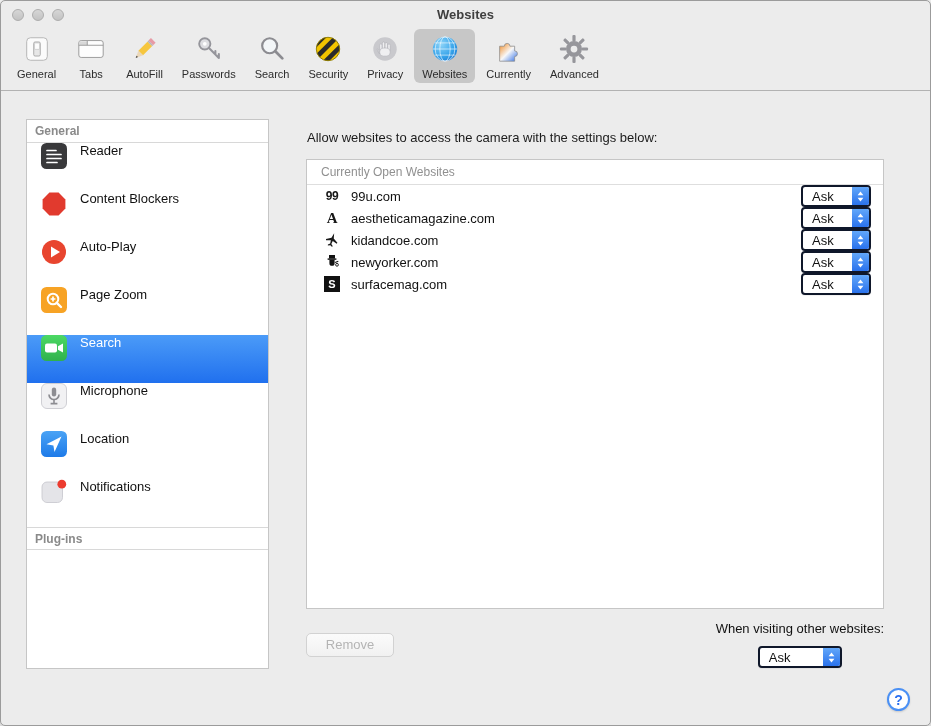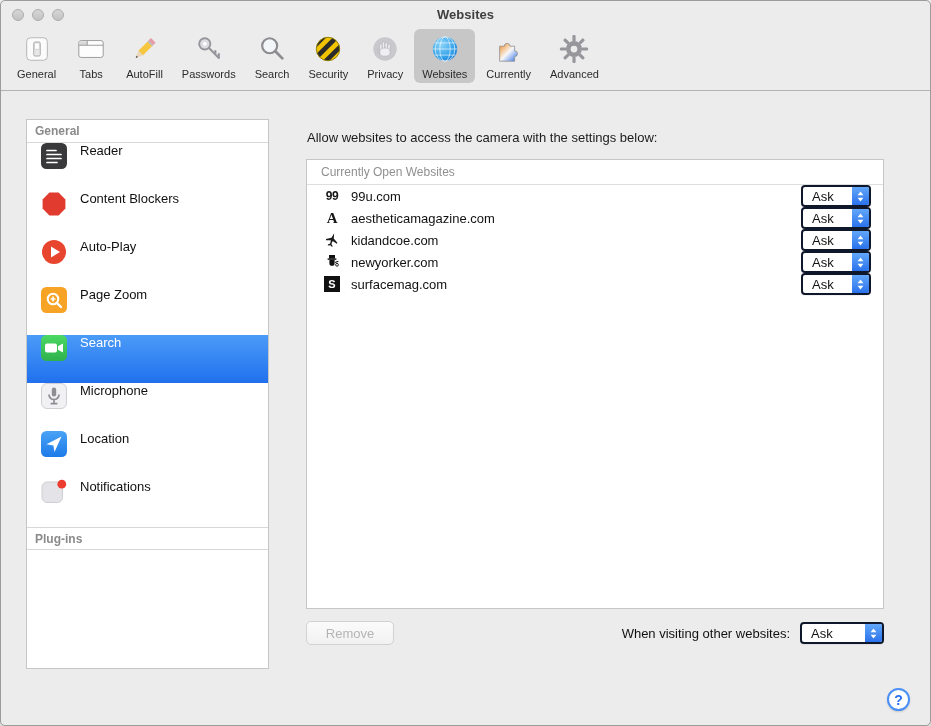--- a/index.html
+++ b/index.html
@@ -64,21 +64,21 @@
   .popup-label { flex:1; display:flex; align-items:center; padding:0 6px 0 9px;
     font-size:13px; color:#111; }
   .popup-arrows { width:17px; background:linear-gradient(#62a7fa,#2a72ec);
     display:flex; align-items:center; justify-content:center; }
   .popup-arrows svg { width:9px; height:13px; display:block; }
   
   .bottom-bar { display:flex; align-items:center; justify-content:space-between; margin-top:12px; }
   .remove-btn { min-width:88px; height:24px; border-radius:5px;
     border:1px solid #d2d2d2; background:linear-gradient(#fbfbfb,#f1f1f1);
     color:#b4b4b4; font-size:13px; font-family:inherit; }
-  .other-group { display:flex; align-items:center; gap:10px; font-size:13px; color:#111; }
+  .other-group { display:flex; align-items:center; gap:10px; font-size:13px; color:#111;flex-direction:column; }
   .other-group .popup { min-width:84px; }
   
   .help-btn { position:absolute; right:20px; bottom:14px; width:23px; height:23px;
     border-radius:50%; background:#fff; border:2px solid #4a90f5; color:#2a6ff0;
     font-size:14px; font-weight:bold; display:flex; align-items:center;
     justify-content:center; box-shadow:0 1px 2px rgba(0,0,0,.15); font-family:inherit; }
 </style>
 </head>
 <body>
 

